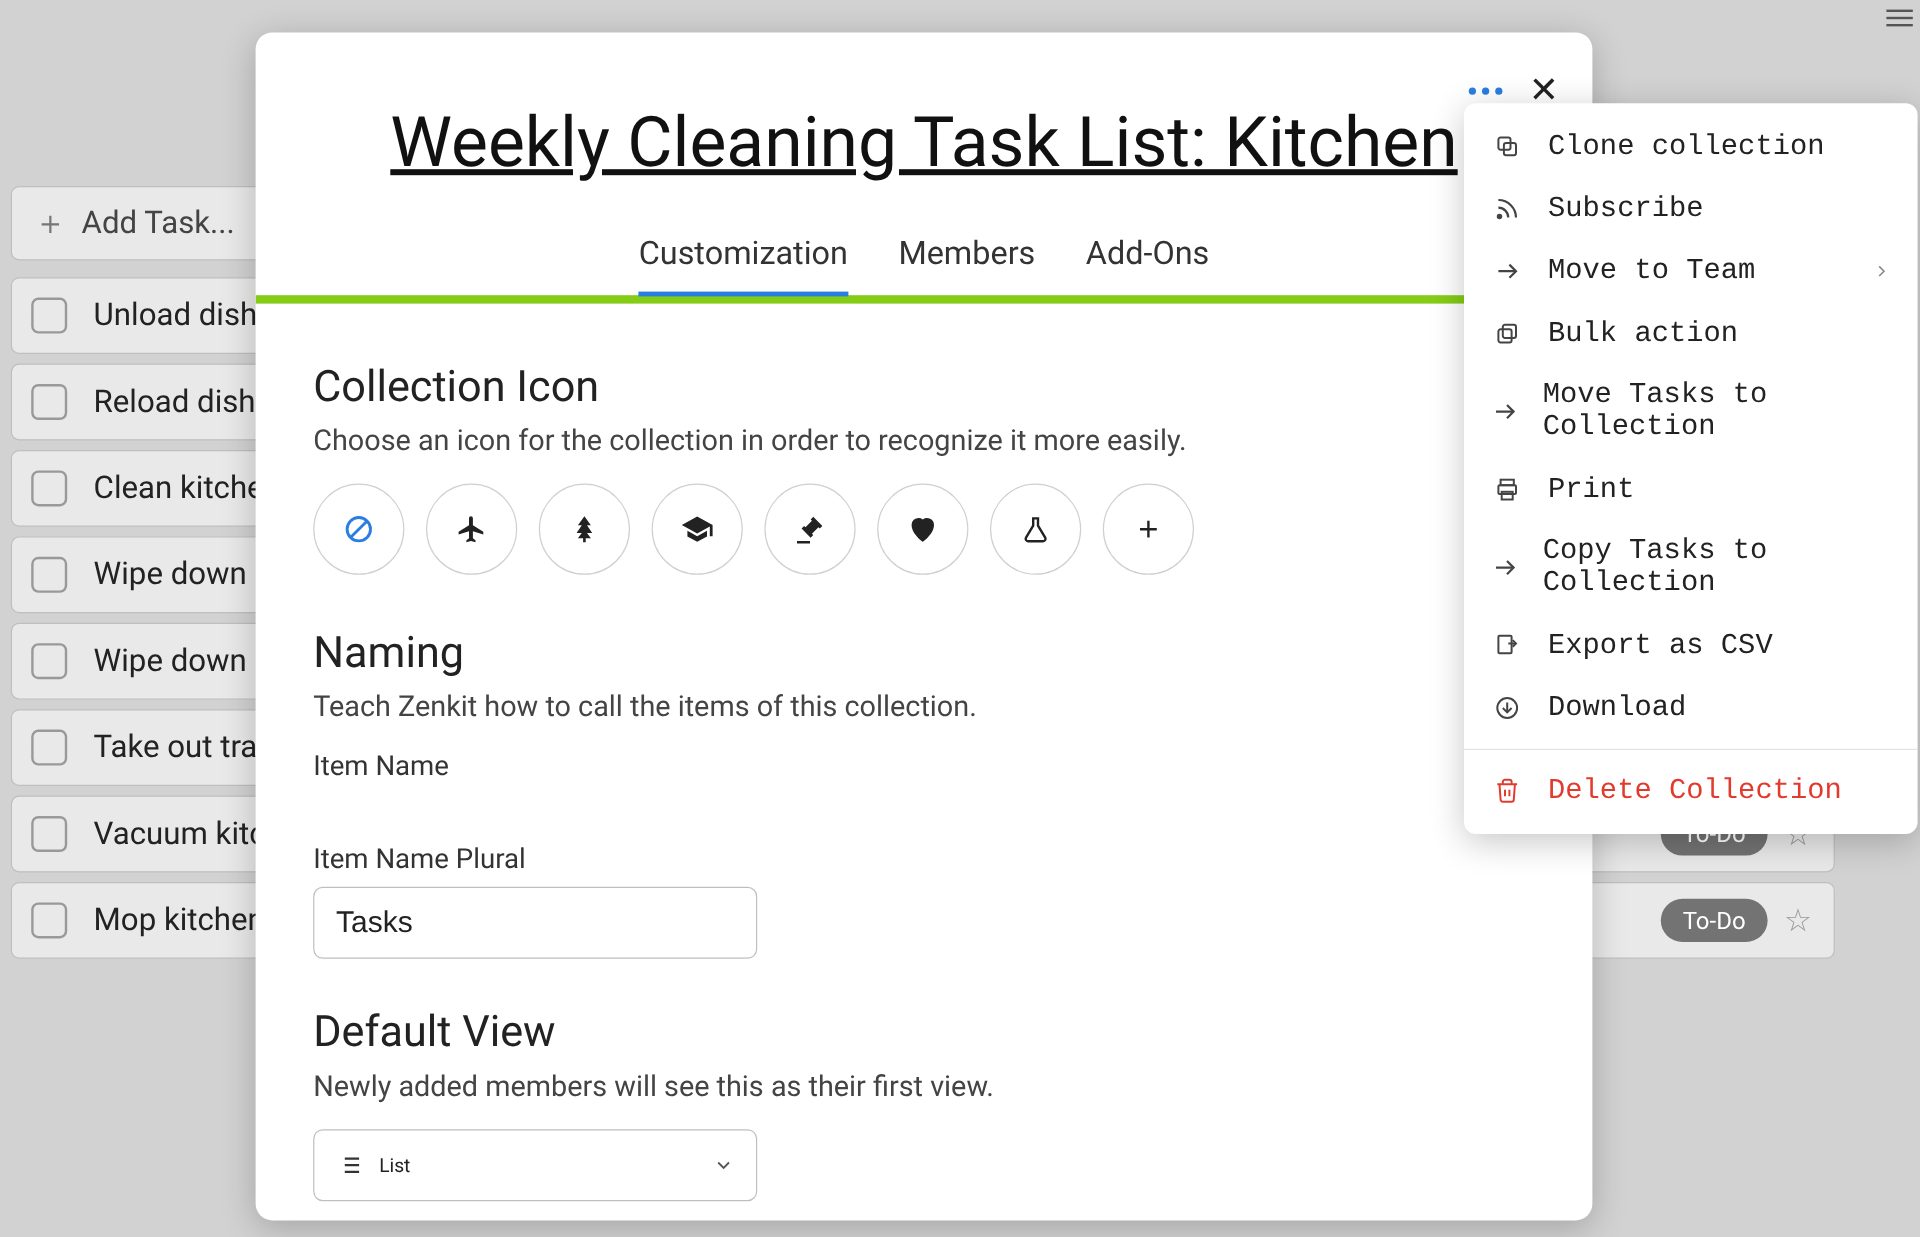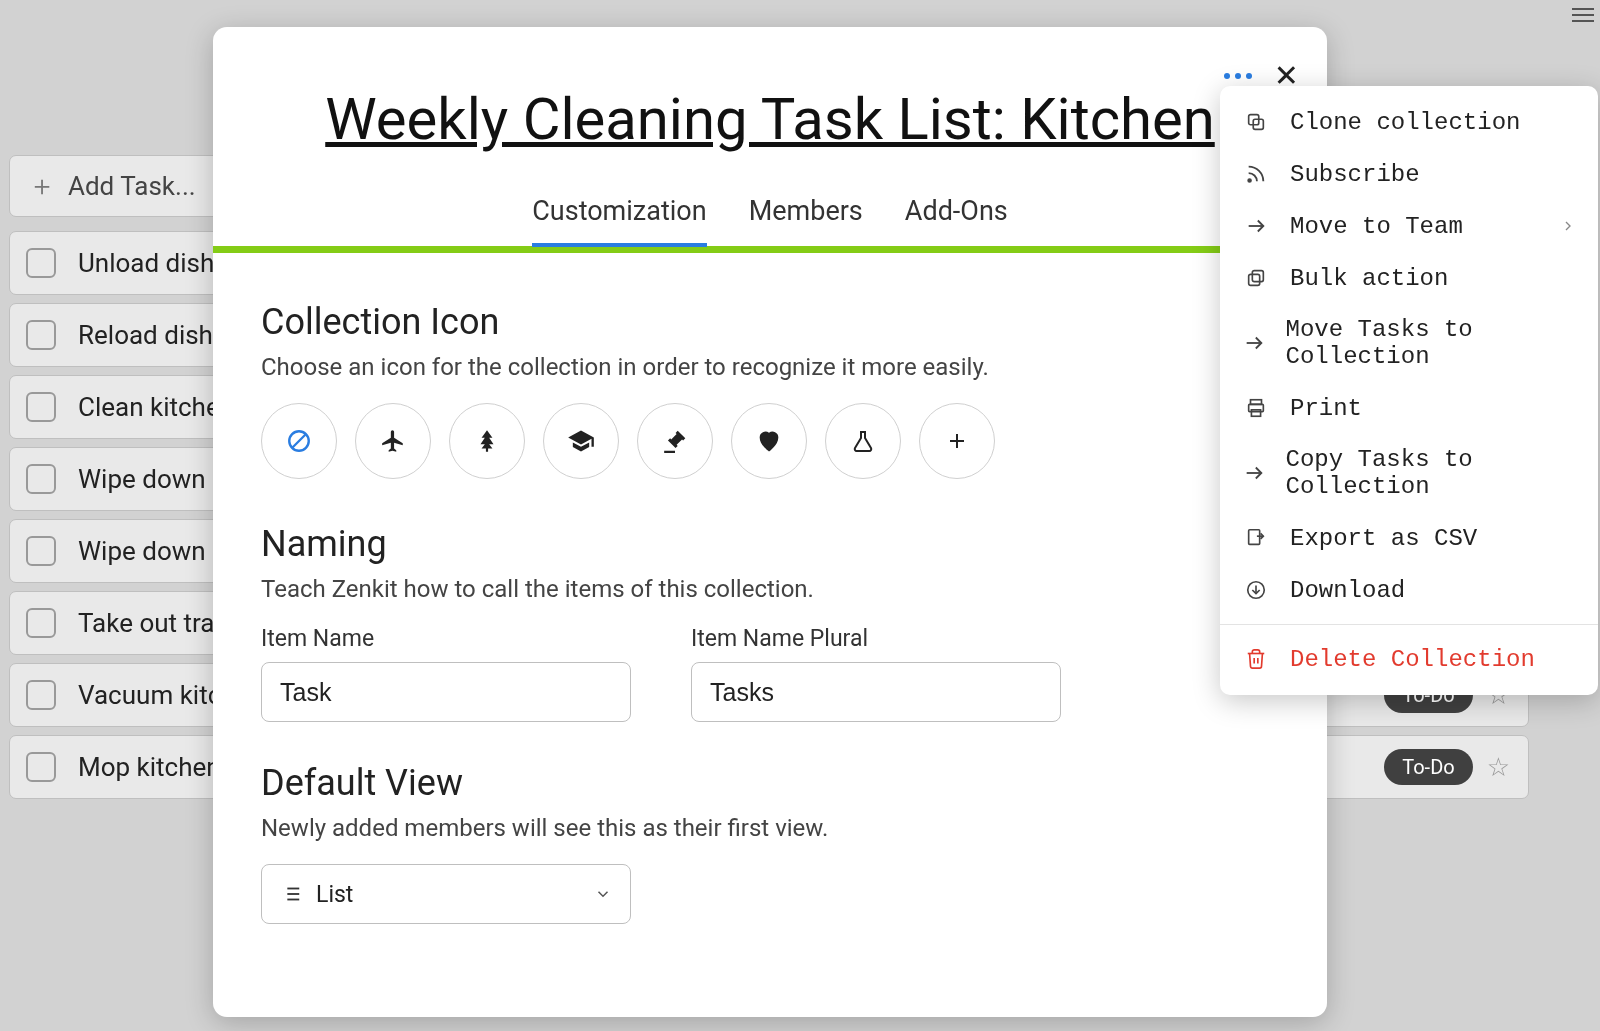--- a/index.html
+++ b/index.html
@@ -58,21 +58,21 @@
   flex-shrink: 0;
 }
 .bg-row-right {
   position: absolute;
   right: 18px;
   display: flex;
   align-items: center;
   gap: 14px;
 }
 .bg-badge {
-  background: #404040;
+  background: #737373;
   color: #fff;
   font-size: 20px;
   padding: 6px 18px;
   border-radius: 999px;
 }
 .bg-star {
   color: #999;
   font-size: 26px;
 }
 
@@ -174,22 +174,23 @@
   align-items: center;
   justify-content: center;
   font-size: 26px;
   color: #222;
   cursor: pointer;
 }
 .icon-opt.selected svg { stroke: #2a7de1; }
 
 .form-row {
   display: flex;
-  gap: 60px;
+  gap: 40px;
   margin-bottom: 40px;
+  flex-direction: column;
 }
 .form-col { flex: 0 0 auto; }
 .form-label {
   font-size: 23px;
   color: #333;
   margin-bottom: 10px;
   display: block;
 }
 .form-input {
   width: 370px;
@@ -202,21 +203,21 @@
 }
 
 .select-wrap {
   width: 370px;
   height: 60px;
   border: 1px solid #bfbfbf;
   border-radius: 8px;
   display: flex;
   align-items: center;
   padding: 0 18px;
-  font-size: 23px;
+  font-size: 16px;
   color: #222;
   justify-content: space-between;
   cursor: pointer;
   gap: 38px;
 }
 .select-left { display: flex; align-items: center; gap: 14px; }
 
 
 .ctx-menu {
   position: absolute;
@@ -397,21 +398,20 @@
             <line x1="5" y1="12" x2="19" y2="12"></line>
           </svg>
       </div>
     </div>
 
     <h2 class="section-heading">Naming</h2>
     <p class="section-sub">Teach Zenkit how to call the items of this collection.</p>
     <div class="form-row">
       <div class="form-col">
         <label class="form-label">Item Name</label>
-        <input class="form-input" value="Task" style="">
       </div>
       <div class="form-col">
         <label class="form-label">Item Name Plural</label>
         <input class="form-input" value="Tasks" style="">
       </div>
     </div>
 
     <h2 class="section-heading">Default View</h2>
     <p class="section-sub">Newly added members will see this as their first view.</p>
     <div class="select-wrap">

